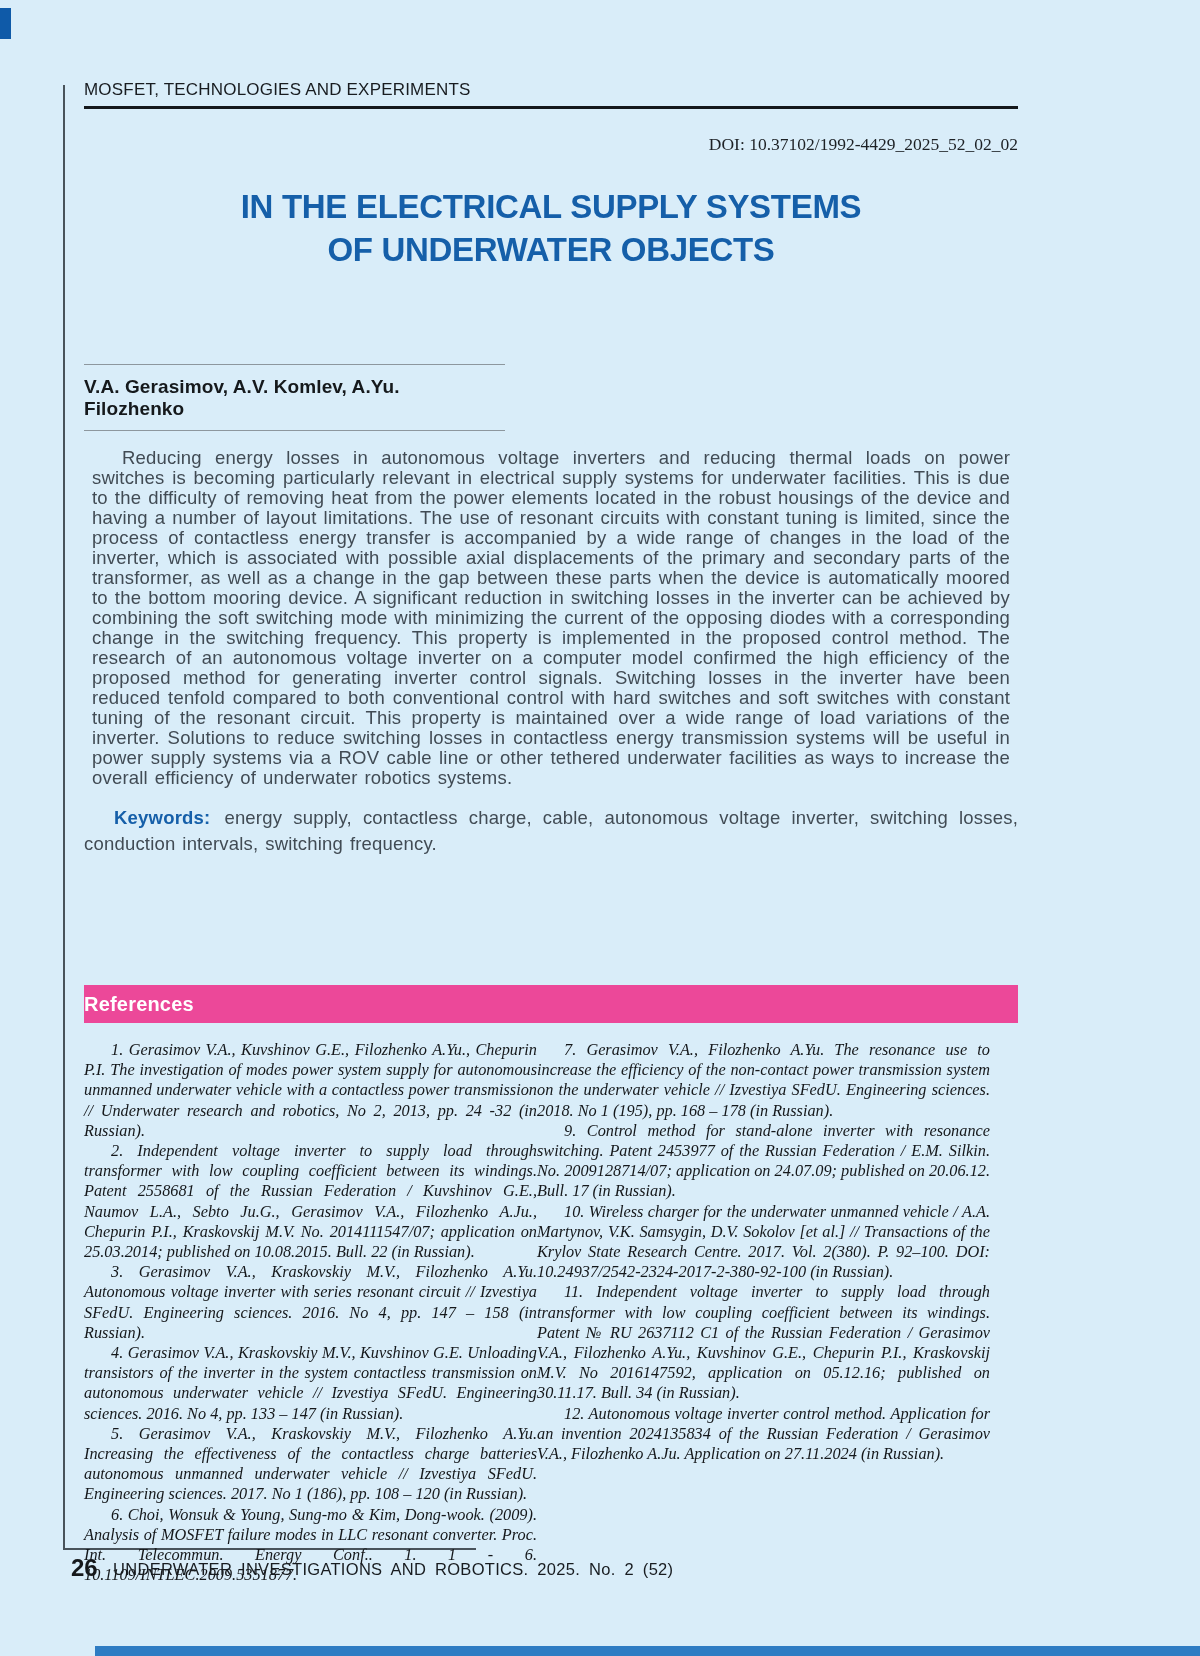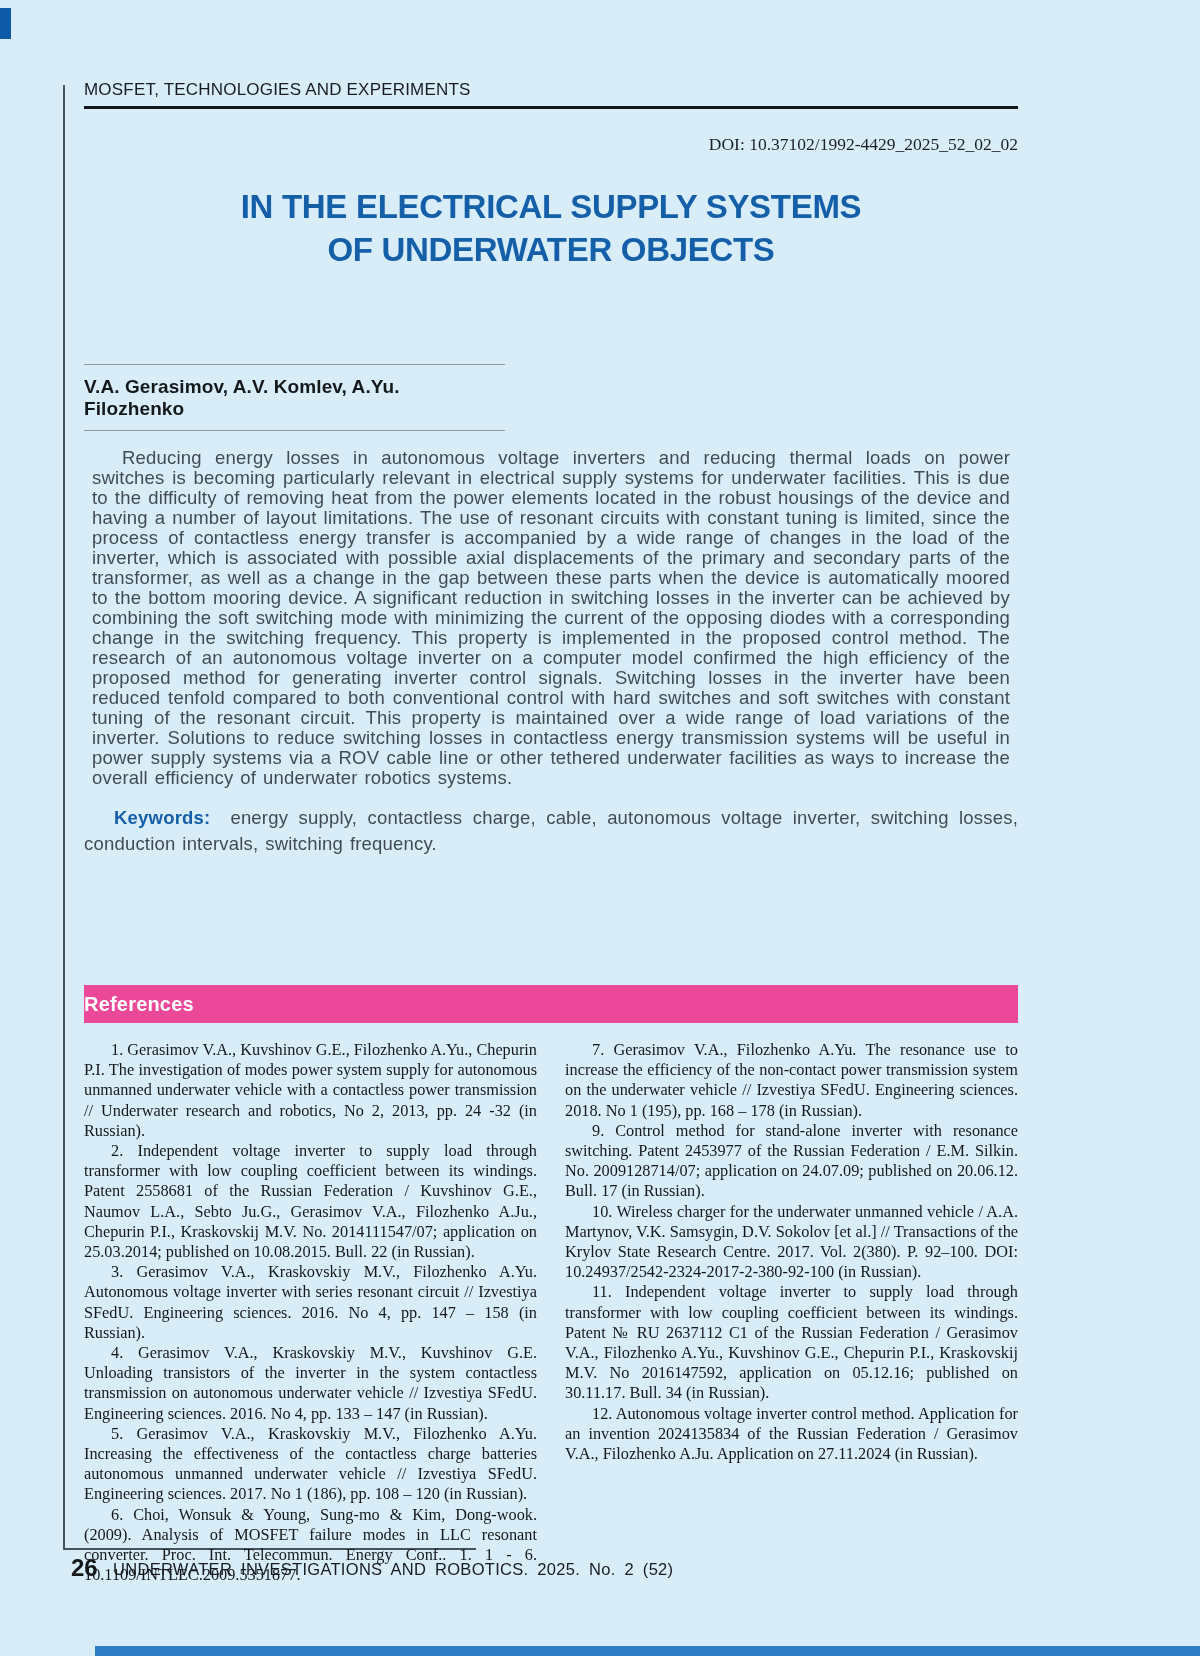--- a/index.html
+++ b/index.html
@@ -40,28 +40,28 @@
 
   .abstract-block{position:absolute;top:360px;left:0;width:934px;}
   .abstract{
     margin:8px;text-align:justify;text-indent:30px;
     font-size:18.5px;line-height:20px;color:#414b54;letter-spacing:0.2px;word-spacing:1.5px;
   }
   .keywords{
     margin:17px 0 0 0;text-align:justify;text-indent:30px;
     font-size:18.5px;line-height:26px;color:#414b54;letter-spacing:0.2px;word-spacing:1.5px;
   }
-  .keywords-label{color:#155fa9;font-weight:bold;margin-right:20px;}
+  .keywords-label{color:#155fa9;font-weight:bold;margin-right:14px;}
 
   .references-block{position:absolute;top:905px;left:0;width:934px;}
   .references-bar{
     height:38px;background:#ec4899;display:flex;align-items:center;
   }
   .references-heading{color:#ffffff;font-weight:bold;font-size:20px;letter-spacing:0.2px;}
-  .ref-columns{display:flex;gap:28px;margin-top:17px;}
+  .ref-columns{display:flex;margin-top:17px;font-style:italic;}
   .ref-col{width:453px;}
   .ref-item{
     margin:0;text-align:justify;text-indent:27px;
     font-family:"Liberation Serif",serif;font-size:16.3px;line-height:20.2px;color:#15181b;
   }
 
   .page-number{
     position:absolute;left:63px;top:1554px;
     font-size:24px;font-weight:bold;color:#15181b;margin-left:8px;
   }

